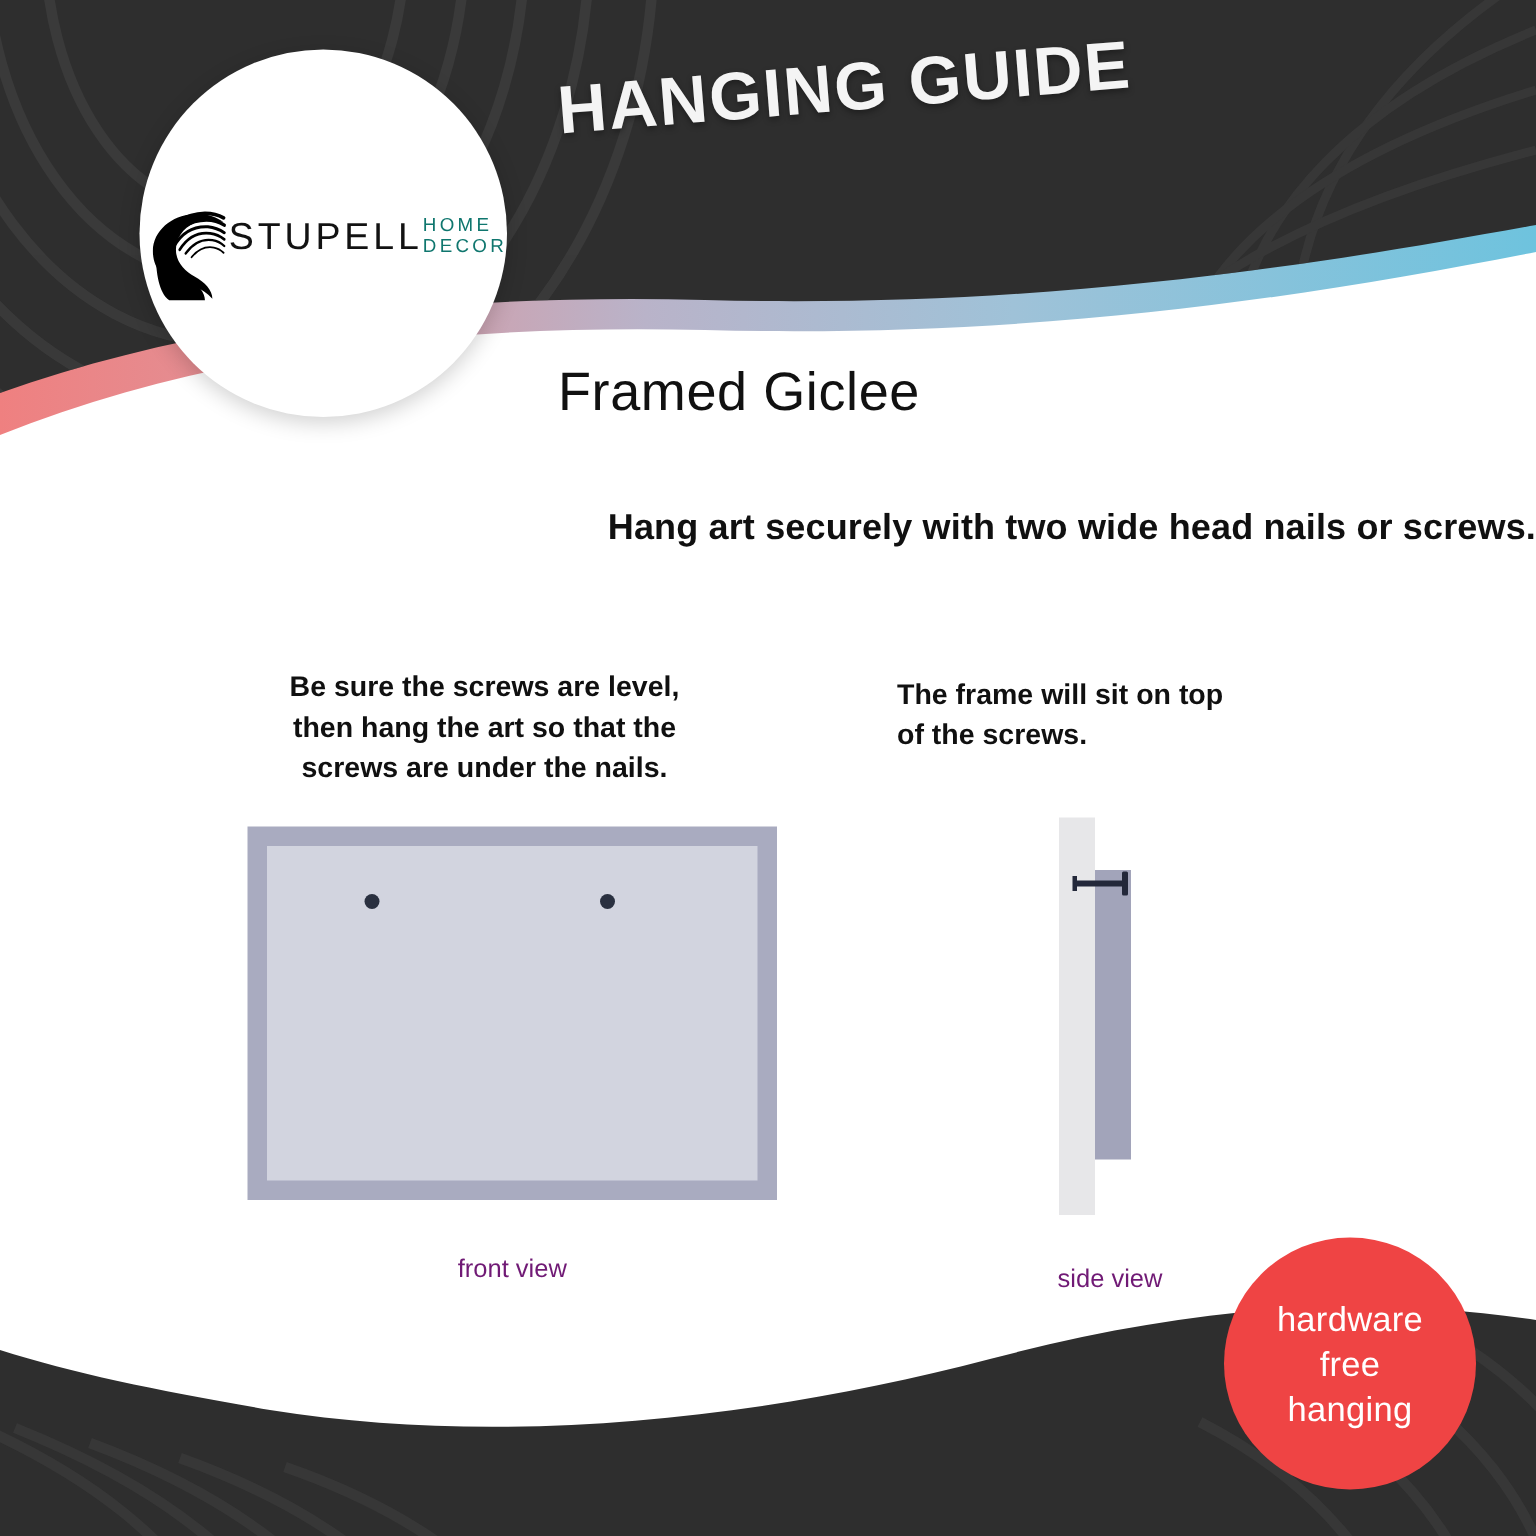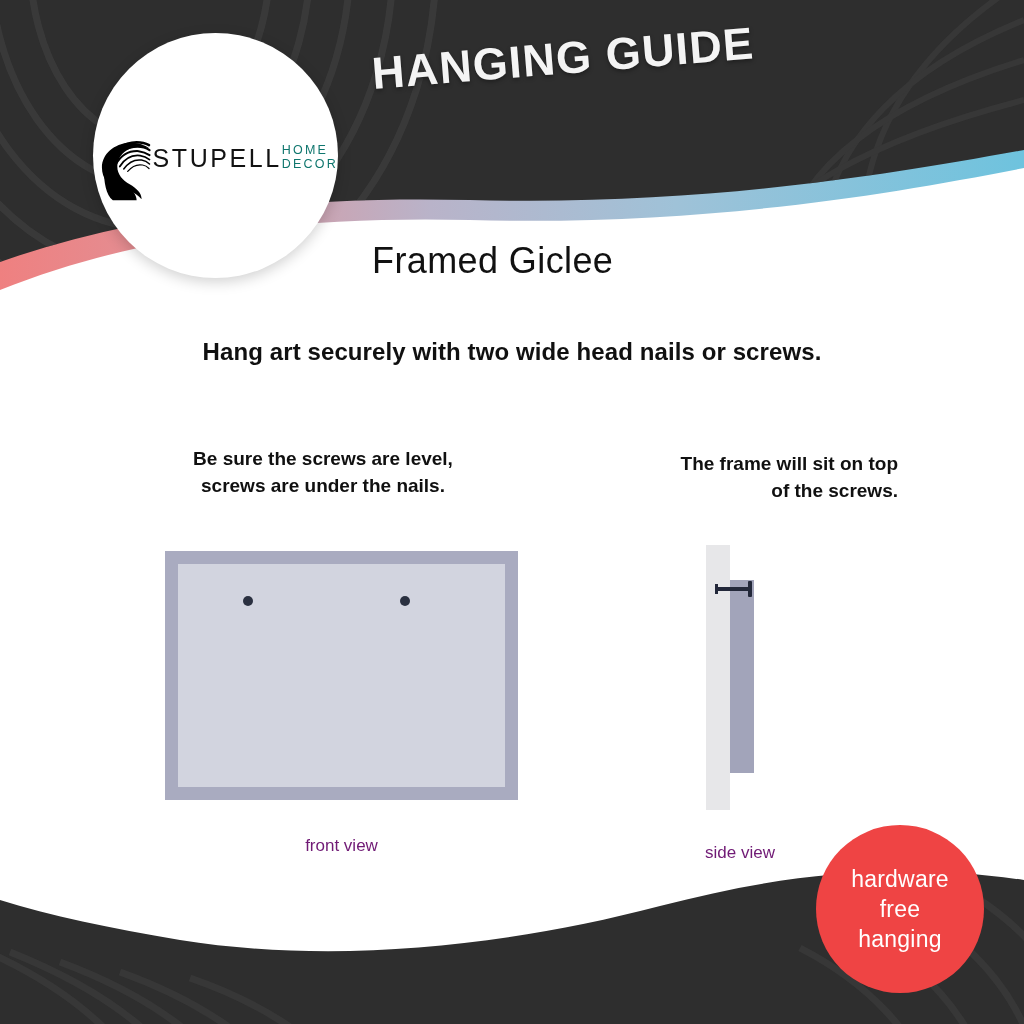--- a/index.html
+++ b/index.html
@@ -93,21 +93,21 @@
     letter-spacing: 0.4px;
     z-index: 20;
   }
 
   
   .main-instruction {
     position: absolute;
     left: 0;
     top: 338px;
     width: 1024px;
-    text-align: center;
+    text-align: right;
     font-size: 24px;
     font-weight: 700;
     color: #101010;
     letter-spacing: 0.1px;
     z-index: 20;
   }
 
   
   .caption-left {
     position: absolute;
@@ -119,21 +119,21 @@
     font-weight: 700;
     line-height: 27px;
     color: #101010;
     z-index: 20;
   }
   .caption-right {
     position: absolute;
     left: 598px;
     top: 450px;
     width: 300px;
-    text-align: right;
+    text-align: left;
     font-size: 19px;
     font-weight: 700;
     line-height: 27px;
     color: #101010;
     z-index: 20;
   }
   .caption-line { display: block; }
 
   
   .front-view {
@@ -332,20 +332,21 @@
   </div>
 
   <div class="header-title">HANGING GUIDE</div>
 
   <div class="product-name">Framed Giclee</div>
 
   <div class="main-instruction">Hang art securely with two wide head nails or screws.</div>
 
   <div class="caption-left">
     <span class="caption-line">Be sure the screws are level,</span>
+    <span class="caption-line">then hang the art so that the</span>
     <span class="caption-line">screws are under the nails.</span>
   </div>
 
   <div class="caption-right">
     <span class="caption-line">The frame will sit on top</span>
     <span class="caption-line">of the screws.</span>
   </div>
 
   <div class="front-view">
     <div class="front-view-inner">

